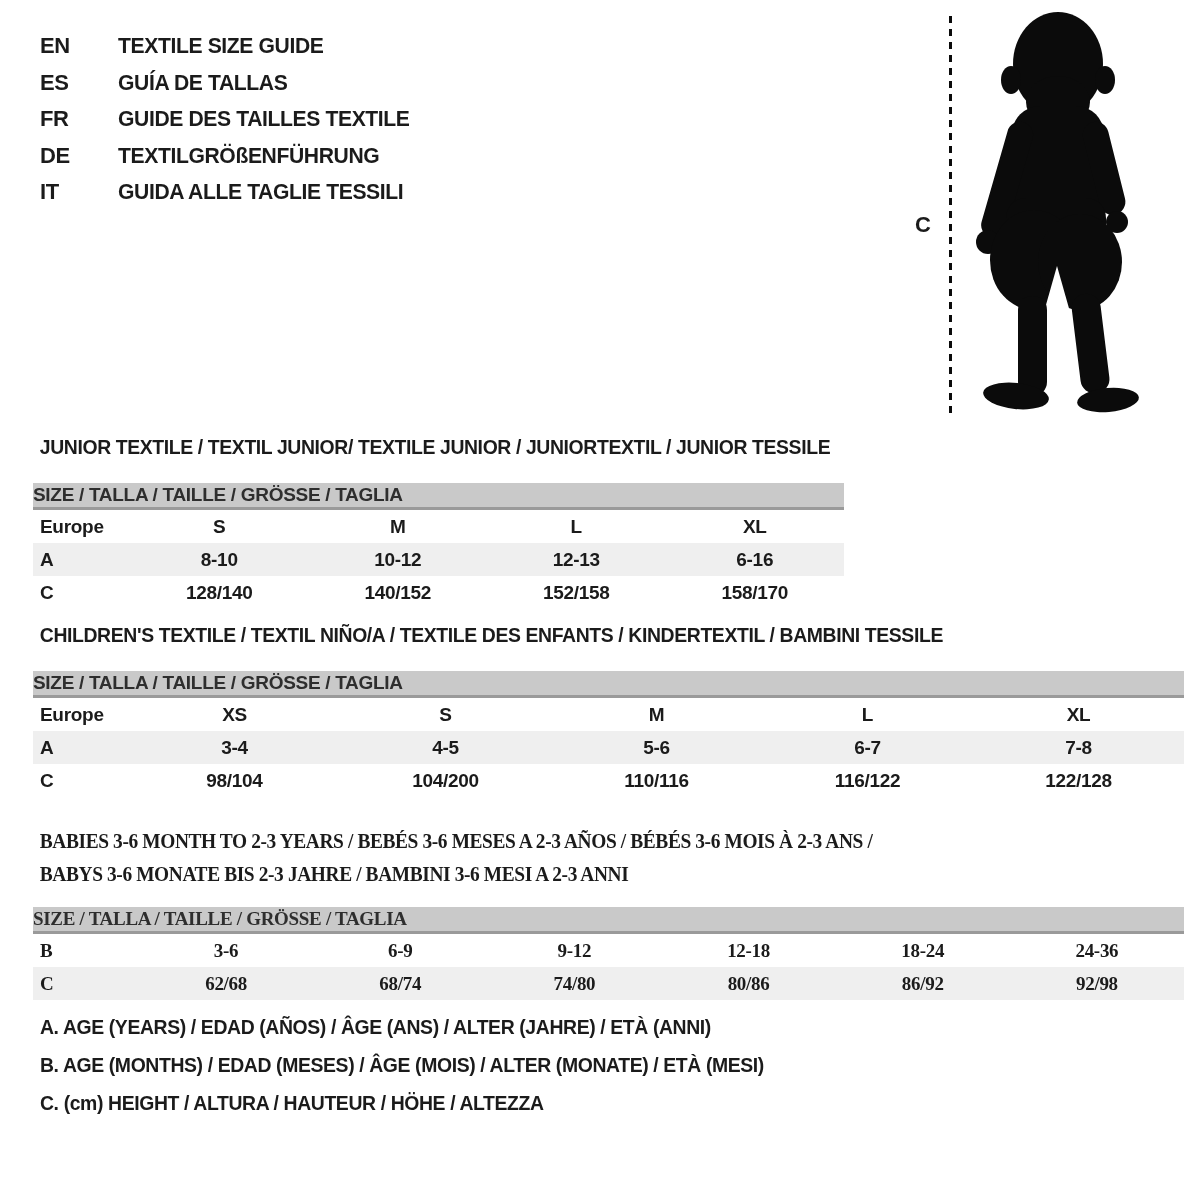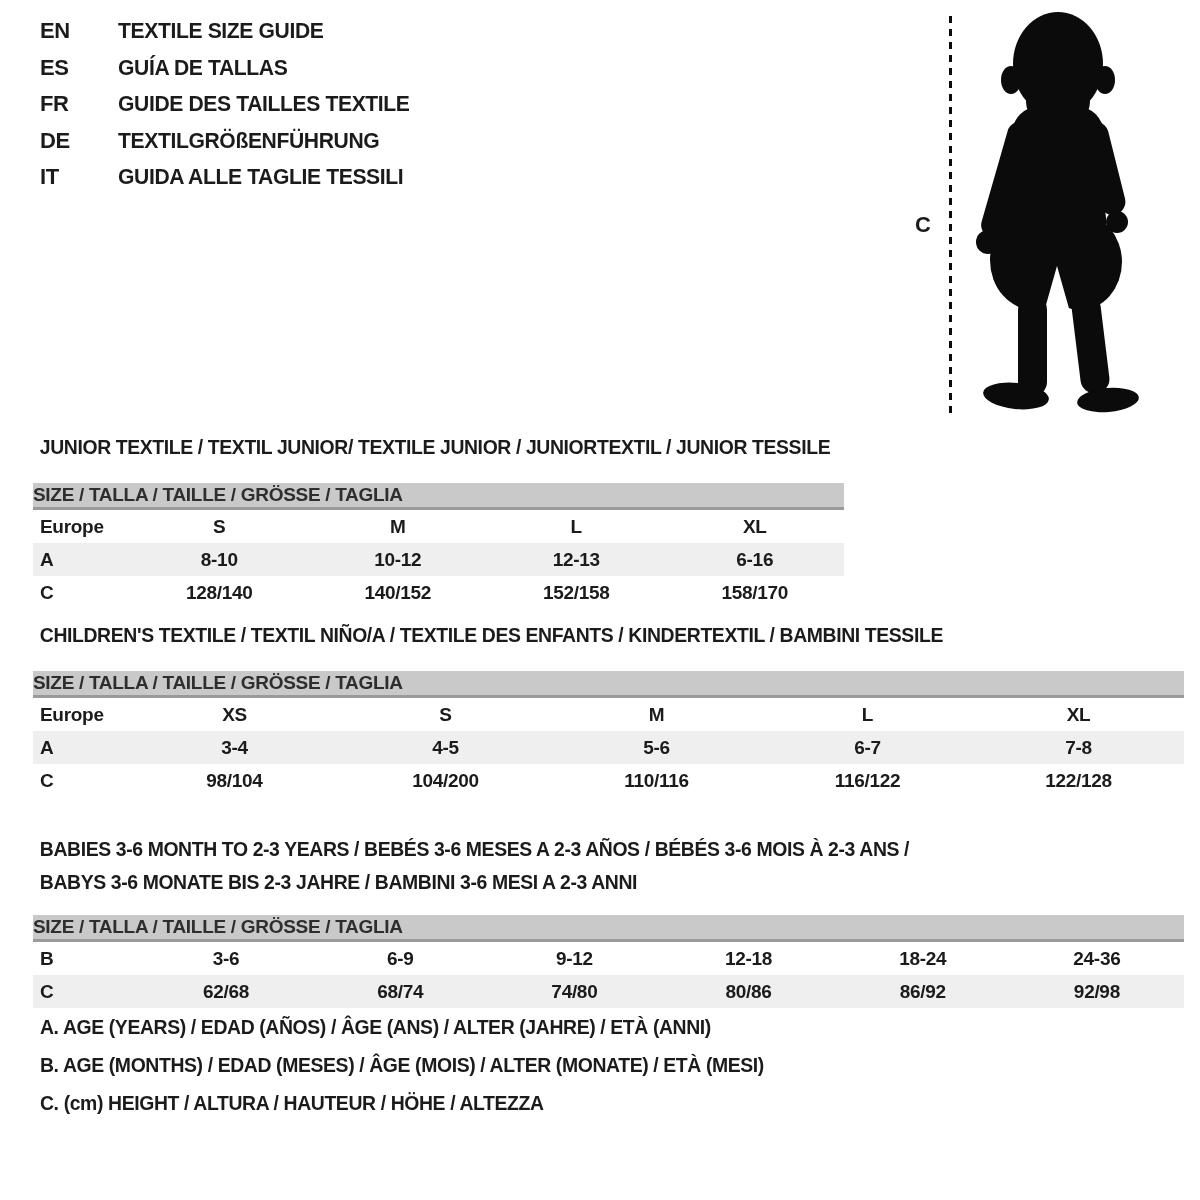--- a/index.html
+++ b/index.html
@@ -2,38 +2,38 @@
 <html><head>
 <meta charset="utf-8">
 <style>
   html,body{margin:0;padding:0;}
   body{
     width:1200px;height:1200px;position:relative;overflow:hidden;
     background:#ffffff;color:var(--text,#1b1b1b);
     font-family:"Liberation Sans",sans-serif;font-weight:700;
   }
   
-  .lang-list{position:absolute;left:40px;top:13px;}
+  .lang-list{position:absolute;left:40px;top:28px;}
   .lang-row{display:flex;height:36.5px;align-items:center;font-size:22px;letter-spacing:-0.4px;}
   .lang-code{width:78px;flex:none;}
   .lang-label{transform:scaleX(0.96);transform-origin:left center;white-space:nowrap;}
 
   
   .figure{position:absolute;left:905px;top:8px;width:245px;height:412px;}
   .c-label{position:absolute;left:10px;top:204px;font-size:22px;}
   .dash-line{position:absolute;left:44px;top:8px;height:400px;width:3px;
     background:repeating-linear-gradient(to bottom,var(--sil,#0b0b0b) 0 7px,transparent 7px 13px);}
   .toddler{position:absolute;left:56px;top:0;width:187px;height:410px;}
 
   
   #sections{position:absolute;left:33px;top:437px;width:1151px;}
   .sec-title{font-size:20px;line-height:21px;letter-spacing:-0.4px;padding-left:7px;
     transform:scaleX(0.97);transform-origin:left center;white-space:nowrap;}
   .sec-children{margin-top:16px;}
-  .sec-babies{margin-top:36px;}
+  .sec-babies{margin-top:28px;font-family:Liberation Serif, serif;}
   .sec-babies .sec-title{line-height:33px;}
 
   table.size-table{border-collapse:collapse;table-layout:fixed;margin-top:25px;}
   .sec-babies table.size-table{margin-top:16px;}
   .size-table td{padding:0;}
   .hdr-cell{background:var(--hdr,#c9c9c9);border-bottom:3px solid var(--hdrb,#9a9a9a);
     height:24px;font-size:19px;text-align:left;padding-left:7px;color:#2e2e2e;letter-spacing:-0.3px;}
   .data-row td{height:33px;font-size:19px;text-align:center;letter-spacing:-0.3px;}
   .data-row td.row-label{text-align:left;padding-left:7px;}
   tr.shaded td{background:var(--alt,#efefef);}

